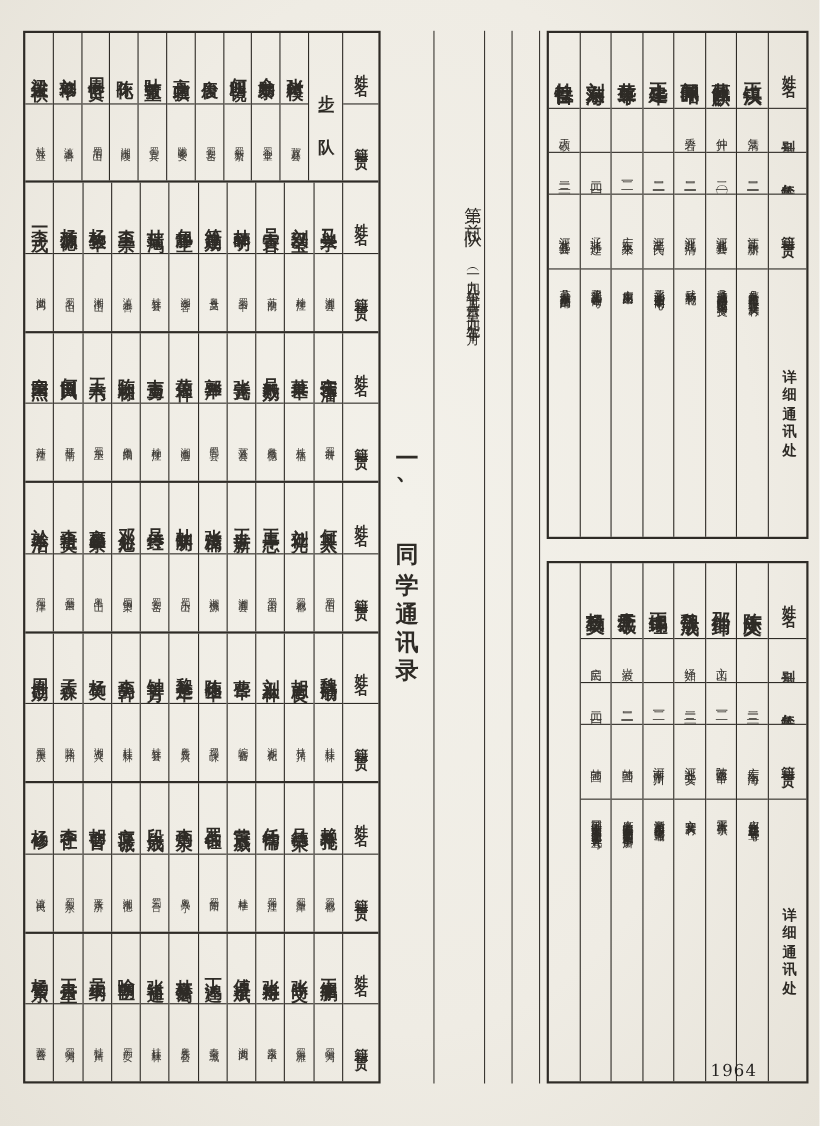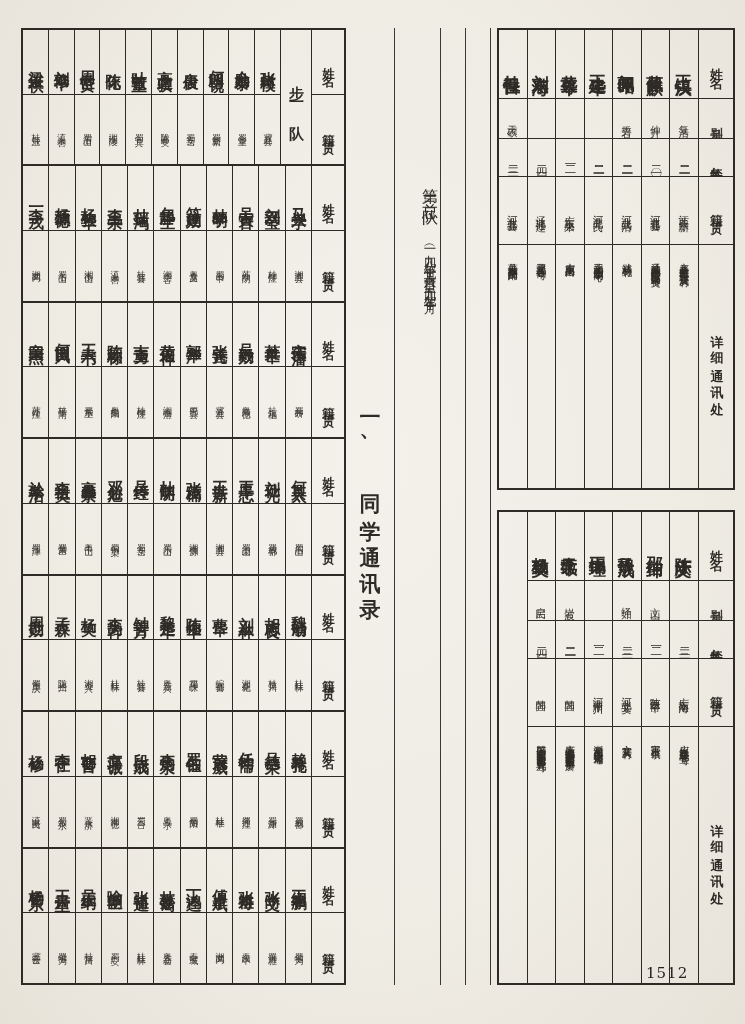--- a/index.html
+++ b/index.html
@@ -569,13 +569,13 @@
     <div class="rcol">
       <div class="rcell r-name">杨致昊</div>
       <div class="rcell r-alias">启民</div>
       <div class="rcell r-age">二四</div>
       <div class="rcell r-native">韩国</div>
       <div class="rcell r-address">韩国平安南道大同郡龙山面元鲁里九一五号</div>
     </div>
     <div class="rcol empty-col"></div>
   </div>
 
-<div class="page-number">1512</div>
+<div class="page-number">1964</div>
 
 </body></html>

